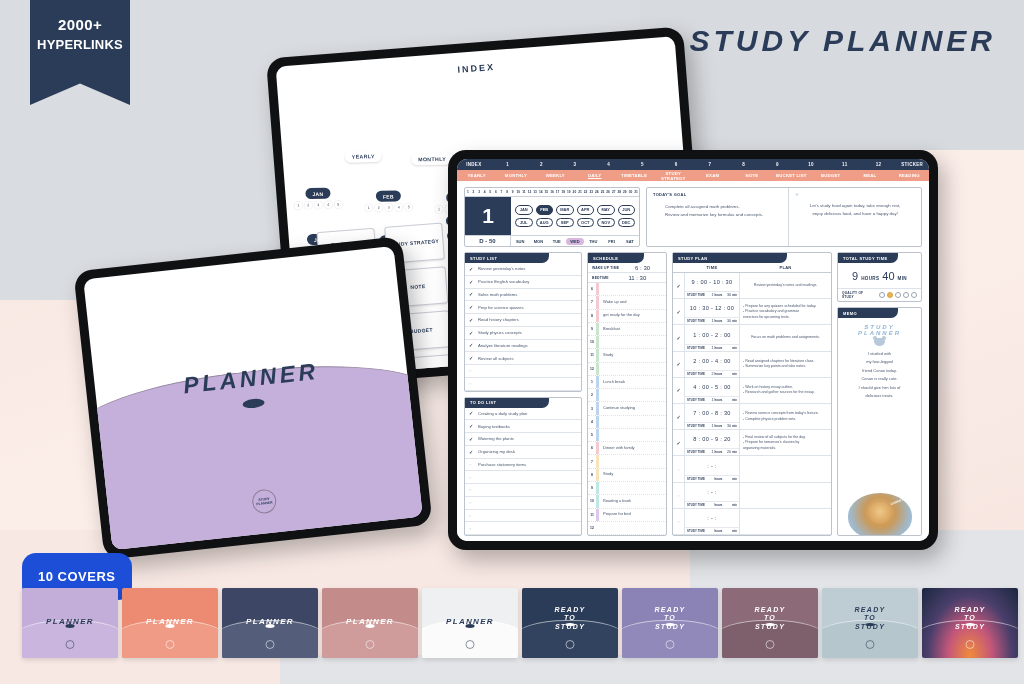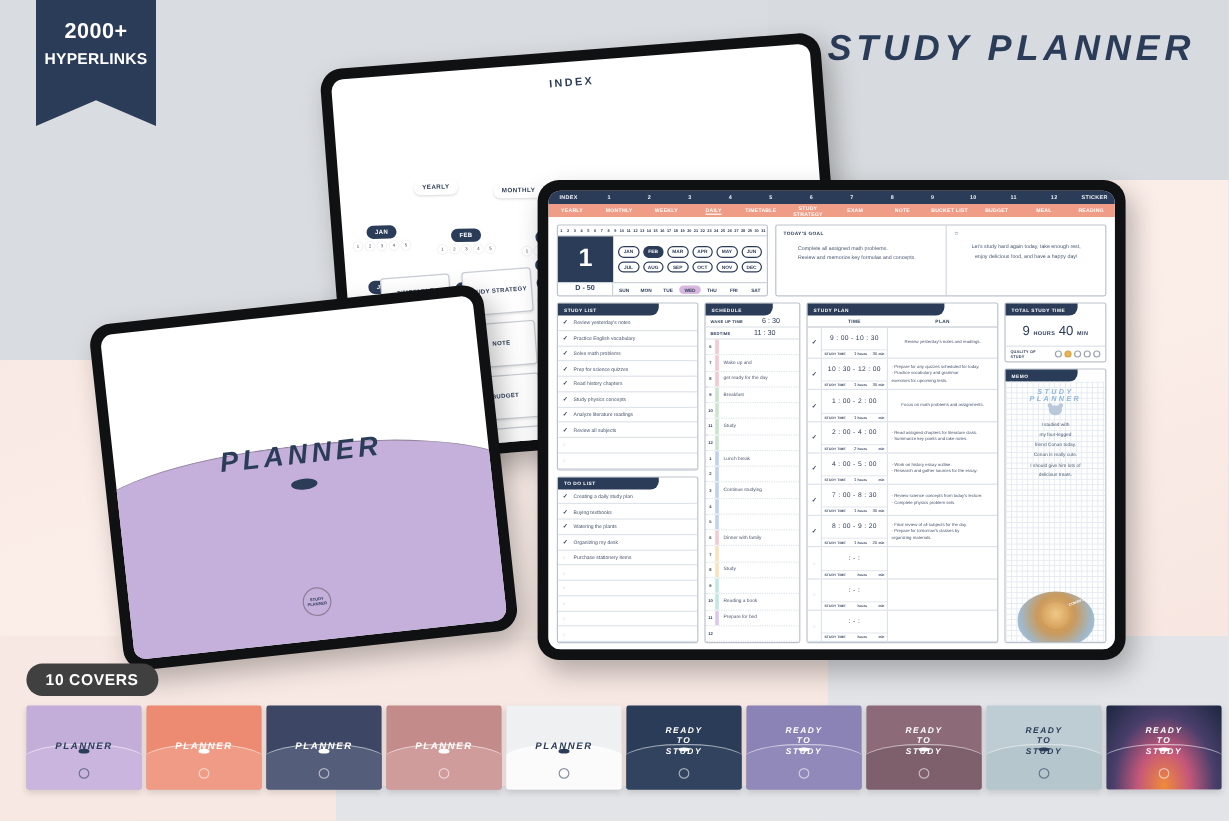--- a/index.html
+++ b/index.html
@@ -22,21 +22,21 @@
 
   
   .ribbon {
     position:absolute; left:30px; top:-2px; width:100px; height:107px;
     background:#2b3c59;
     clip-path: polygon(0 0, 100% 0, 100% 100%, 50% 80%, 0 100%);
     display:flex; flex-direction:column; align-items:center; justify-content:flex-start;
     padding-top:18px; color:#fff; text-align:center;
     filter: drop-shadow(3px 4px 5px rgba(0,0,0,.22));
   }
-  .ribbon .r1 { font-size:18px; font-weight:bold; letter-spacing:.4px; }
+  .ribbon .r1 { font-size:15px; font-weight:bold; letter-spacing:.4px; }
   .ribbon .r2 { font-size:13px; font-weight:bold; letter-spacing:.2px; margin-top:4px; }
 
   
   .title {
     position:absolute; right:28px; top:24px;
     font-size:30px; font-weight:bold; font-style:italic;
     color:#2b3c59; letter-spacing:4px;
   }
 
   
@@ -193,22 +193,22 @@
   .memo-photo { position:absolute; left:50%; transform:translateX(-50%); bottom:-4px;
                 width:64px; height:46px; border-radius:50% 50% 45% 45%;
                 background: radial-gradient(circle at 50% 42%, #e9b977 0%, #c99a5c 38%, #9fb9cd 72%, #b9d0de 100%);
                 overflow:hidden; }
   .memo-photo .tag { position:absolute; right:4px; top:6px; font-size:3px; color:#fff; font-weight:bold; transform:rotate(-22deg);}
   .memo-photo .dog { position:absolute; left:50%; top:46%; transform:translate(-50%,-50%);
                 width:26px; height:24px; border-radius:50%;
                 background: radial-gradient(circle at 50% 40%, #f0c888 0%, #d7a45f 60%, #b07e3e 100%); }
 
   
-  .covers-badge { position:absolute; left:22px; top:553px; background:#404040; color:#fff;
-                  border-radius:14px; padding:6px 16px; font-size:13px; font-weight:bold; letter-spacing:.5px;}
+  .covers-badge { position:absolute; left:22px; top:553px; background:#1d4ed8; color:#fff;
+                  border-radius:14px; padding:16px 16px; font-size:13px; font-weight:bold; letter-spacing:.5px;}
   .covers { position:absolute; left:22px; top:588px; display:flex; gap:4px; }
   .cover { width:96px; height:70px; border-radius:2px; position:relative; overflow:hidden;
            box-shadow:0 2px 5px rgba(0,0,0,.13); }
   .cover .flap { position:absolute; left:-6%; top:46%; width:112%; height:60%;
                  border-top:.7px solid rgba(255,255,255,.55);
                  border-top-left-radius:46% 16px; border-top-right-radius:46% 16px; }
   .cover .wd { position:absolute; left:0; right:0; top:41%; text-align:center;
                font-size:8px; font-weight:bold; font-style:italic; letter-spacing:1.3px; line-height:1.25;}
   .cover .wd.multi { top:25%; font-size:7px; }
   .cover .tb { position:absolute; left:50%; transform:translateX(-50%); width:9px; height:3.4px; border-radius:50%; }

